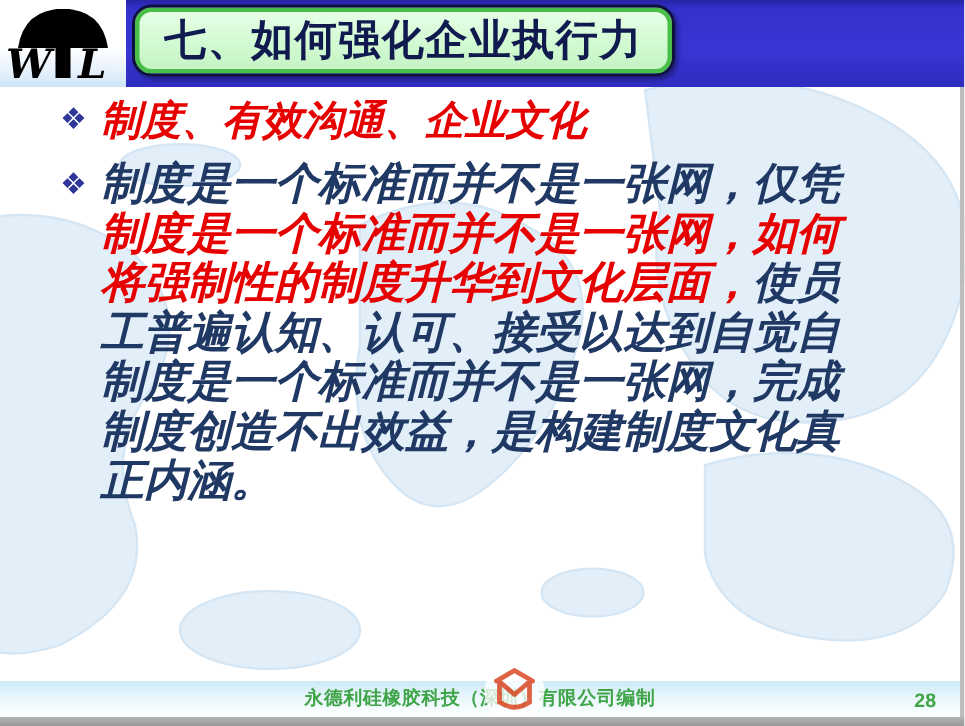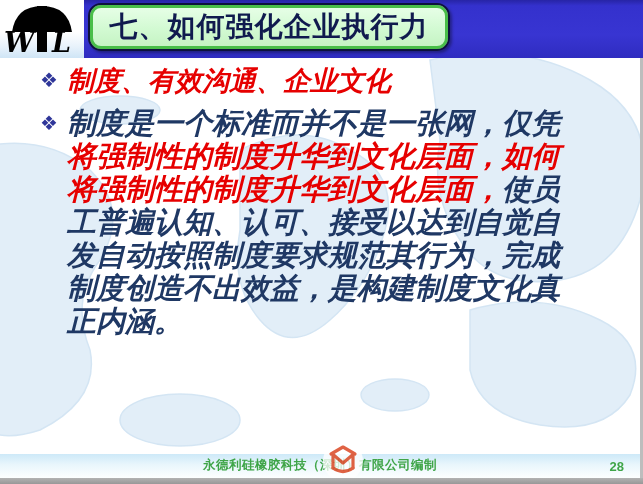--- a/index.html
+++ b/index.html
@@ -96,33 +96,33 @@
     <div class="line first">
       <span class="bullet" style="color: rgb(47, 54, 153);">❖</span><span style="color: rgb(230, 0, 0);">制度、有效沟通、企业文化</span>
     </div>
 
     <div class="line">
       <span class="bullet" style="color: rgb(47, 54, 153);">❖</span><span style="color: rgb(31, 56, 100);">制度是一个标准而并不是一张网，仅凭</span>
     </div>
 
 
     <div class="line cont">
-      <span style="color: rgb(230, 0, 0);">将强制性的制度升华到文化层面，如何</span>
+      <span style="color: rgb(230, 0, 0);">制度是一个标准而并不是一张网，如何</span>
     </div>
 
     <div class="line cont">
       <span style="color: rgb(230, 0, 0);">将强制性的制度升华到文化层面，</span><span style="color: rgb(31, 56, 100);">使员</span>
     </div>
 
     <div class="line cont">
       <span style="color: rgb(31, 56, 100);">工普遍认知、认可、接受以达到自觉自</span>
     </div>
 
     <div class="line cont">
-      <span style="color: rgb(31, 56, 100);">发自动按照制度要求规范其行为，完成</span>
+      <span style="color: rgb(31, 56, 100);">制度是一个标准而并不是一张网，完成</span>
     </div>
 
     <div class="line cont">
       <span style="color: rgb(31, 56, 100);">制度创造不出效益，是构建制度文化真</span>
     </div>
 
     <div class="line cont">
       <span style="color: rgb(31, 56, 100);">正内涵。</span>
     </div>
 

